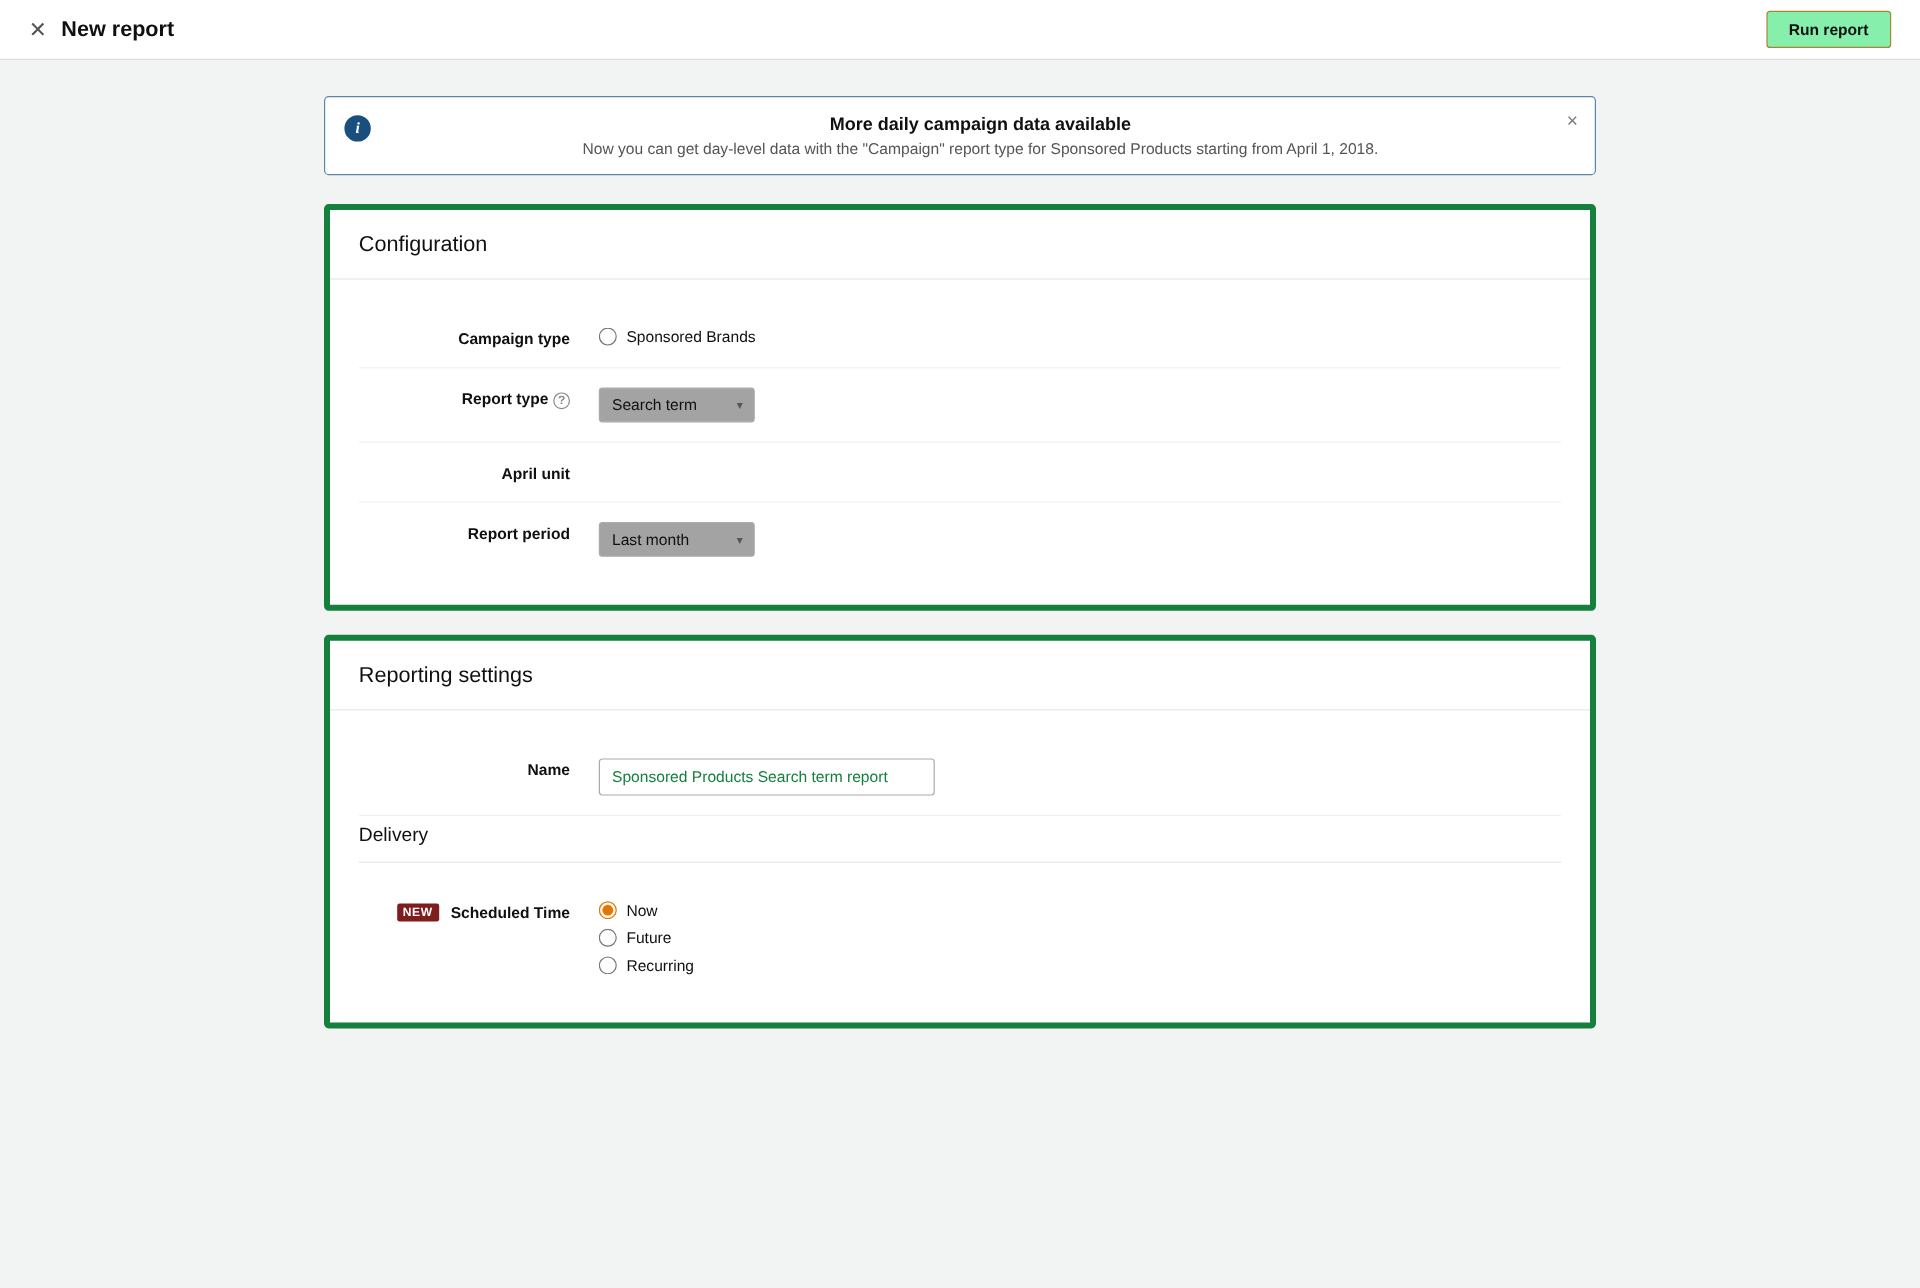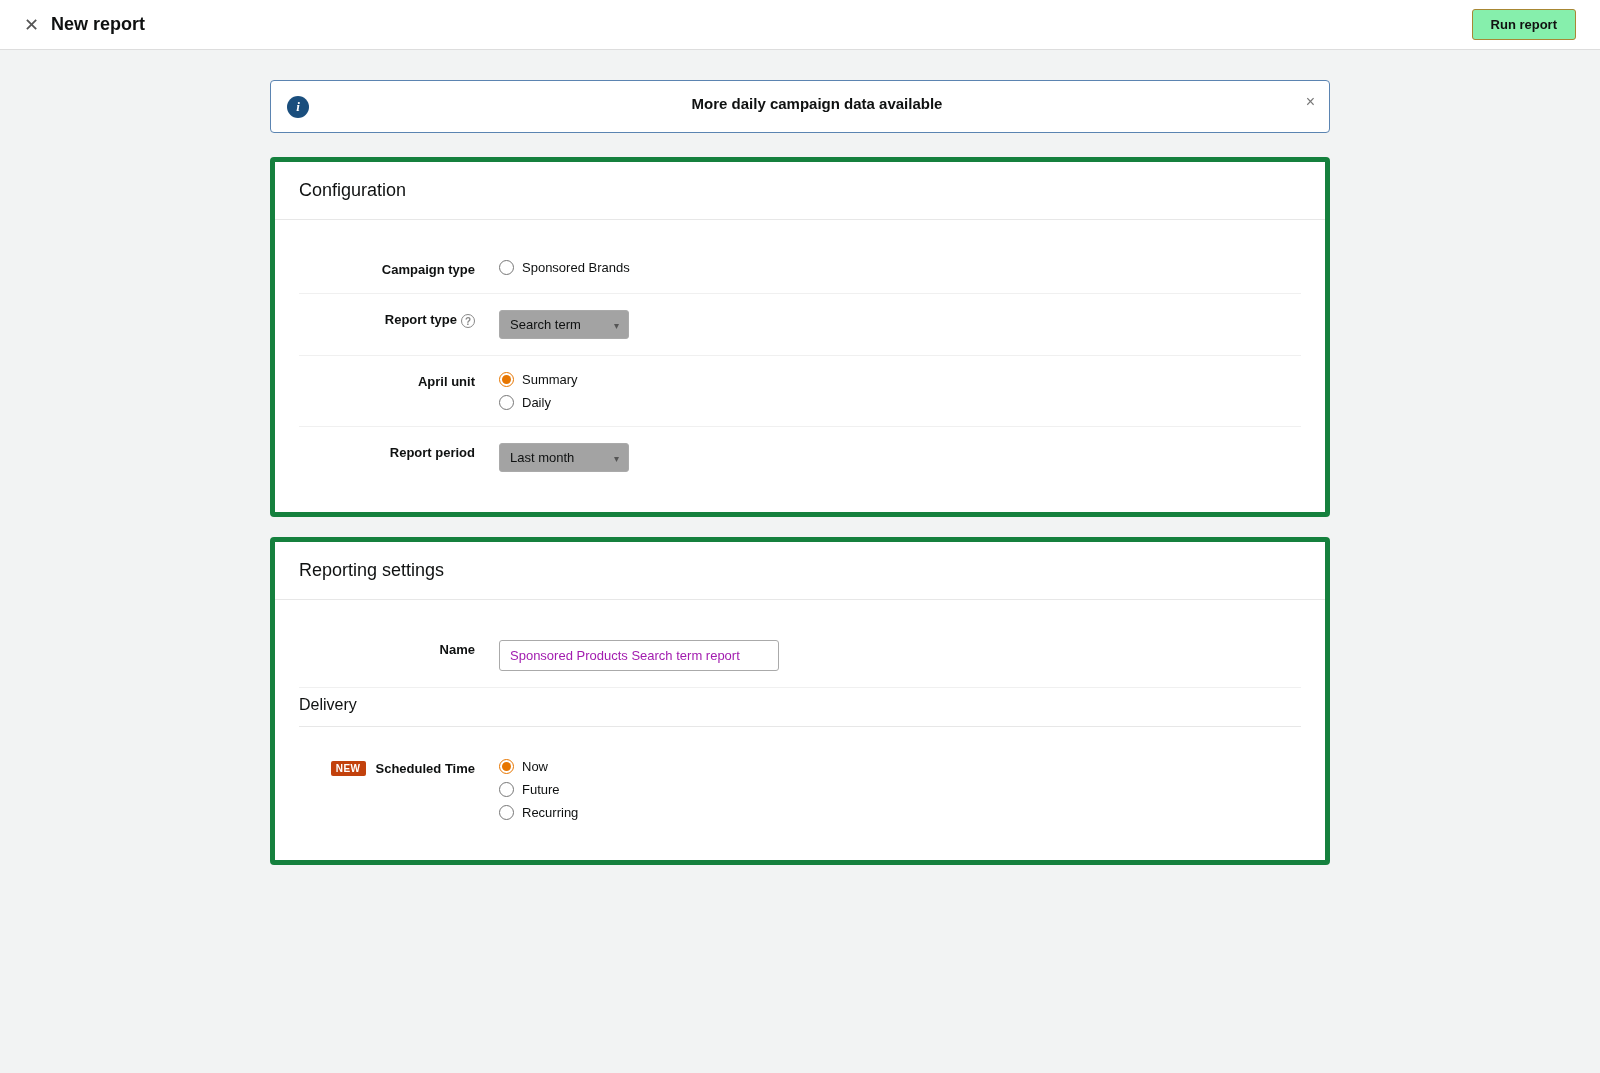--- a/index.html
+++ b/index.html
@@ -242,41 +242,41 @@
       font-size: 10px;
       color: #555;
     }
 
     
     .text-input {
       border: 1px solid #aaa;
       border-radius: 3px;
       padding: 7px 10px;
       font-size: 13px;
-      color: #a21caf;
+      color: #15803d;
       width: 280px;
     }
 
     
     .delivery-section {
       padding-top: 8px;
     }
 
     .delivery-title {
       font-size: 16px;
       font-weight: 400;
       color: #0f1111;
       margin-bottom: 16px;
       padding: 0 0 12px 0;
       border-bottom: 1px solid #e7e7e7;
     }
 
     
     .new-badge {
-      background: #c2410c;
+      background: #7f1d1d;
       color: #fff;
       font-size: 10px;
       font-weight: 700;
       padding: 2px 5px;
       border-radius: 2px;
       margin-right: 6px;
       letter-spacing: 0.5px;
     }
   </style>
 </head>
@@ -291,20 +291,21 @@
 </div>
 
 <div class="main-content">
 
   <div class="info-banner">
     <div class="info-icon-wrap">
       <div class="info-icon">i</div>
     </div>
     <div class="info-banner-content">
       <div class="info-banner-title">More daily campaign data available</div>
+      <div class="info-banner-sub">Now you can get day-level data with the "Campaign" report type for Sponsored Products starting from April 1, 2018.</div>
     </div>
     <button class="info-banner-close">×</button>
   </div>
 
   <div class="card">
     <div class="card-header">
       <span class="card-title">Configuration</span>
     </div>
     <div class="card-body">
 
@@ -334,32 +335,20 @@
               <option>Product Ads</option>
               <option>ASIN</option>
             </select>
             <span class="select-arrow">▾</span>
           </div>
         </div>
       </div>
 
       <div class="form-row">
         <div class="form-label">April unit</div>
-        <div class="form-control">
-          <div class="radio-group">
-            <label class="radio-item">
-              <input type="radio" name="time_unit" checked="" style="">
-              <span>Summary</span>
-            </label>
-            <label class="radio-item">
-              <input type="radio" name="time_unit" style="">
-              <span>Daily</span>
-            </label>
-          </div>
-        </div>
       </div>
 
       <div class="form-row">
         <div class="form-label">Report period</div>
         <div class="form-control">
           <div class="select-wrap">
             <select class="form-select">
               <option>Last month</option>
               <option>Last 7 days</option>
               <option>Last 14 days</option>

